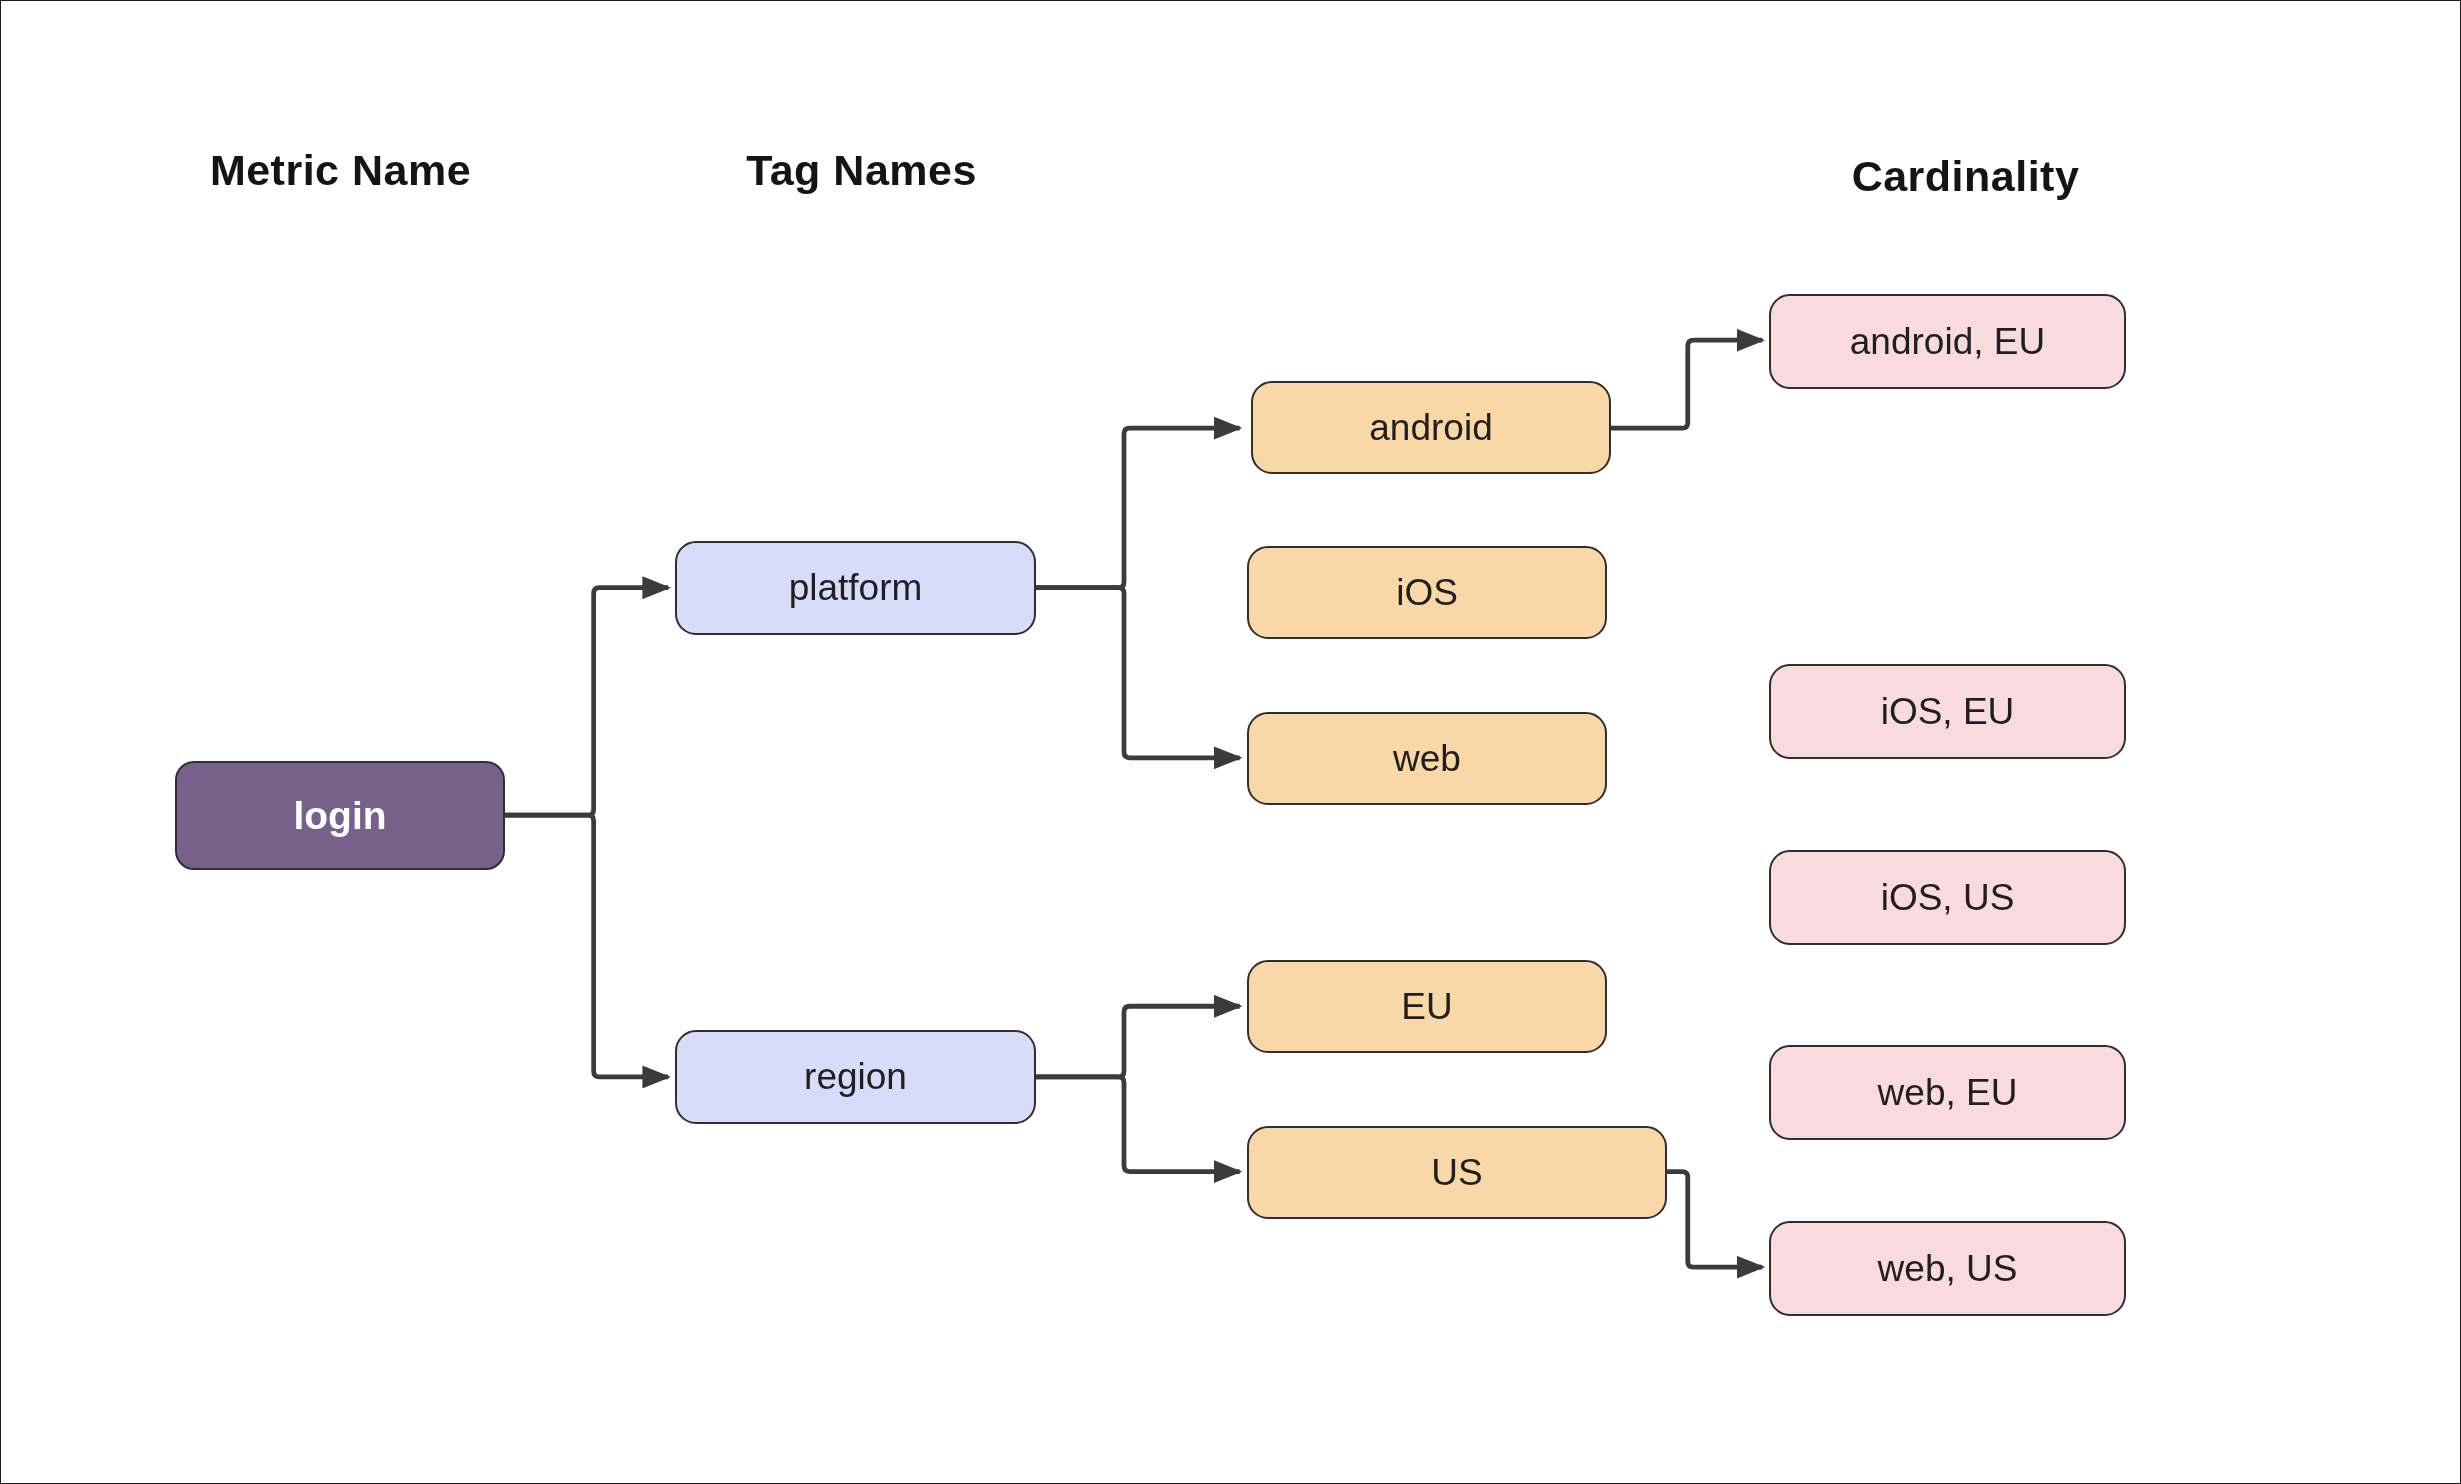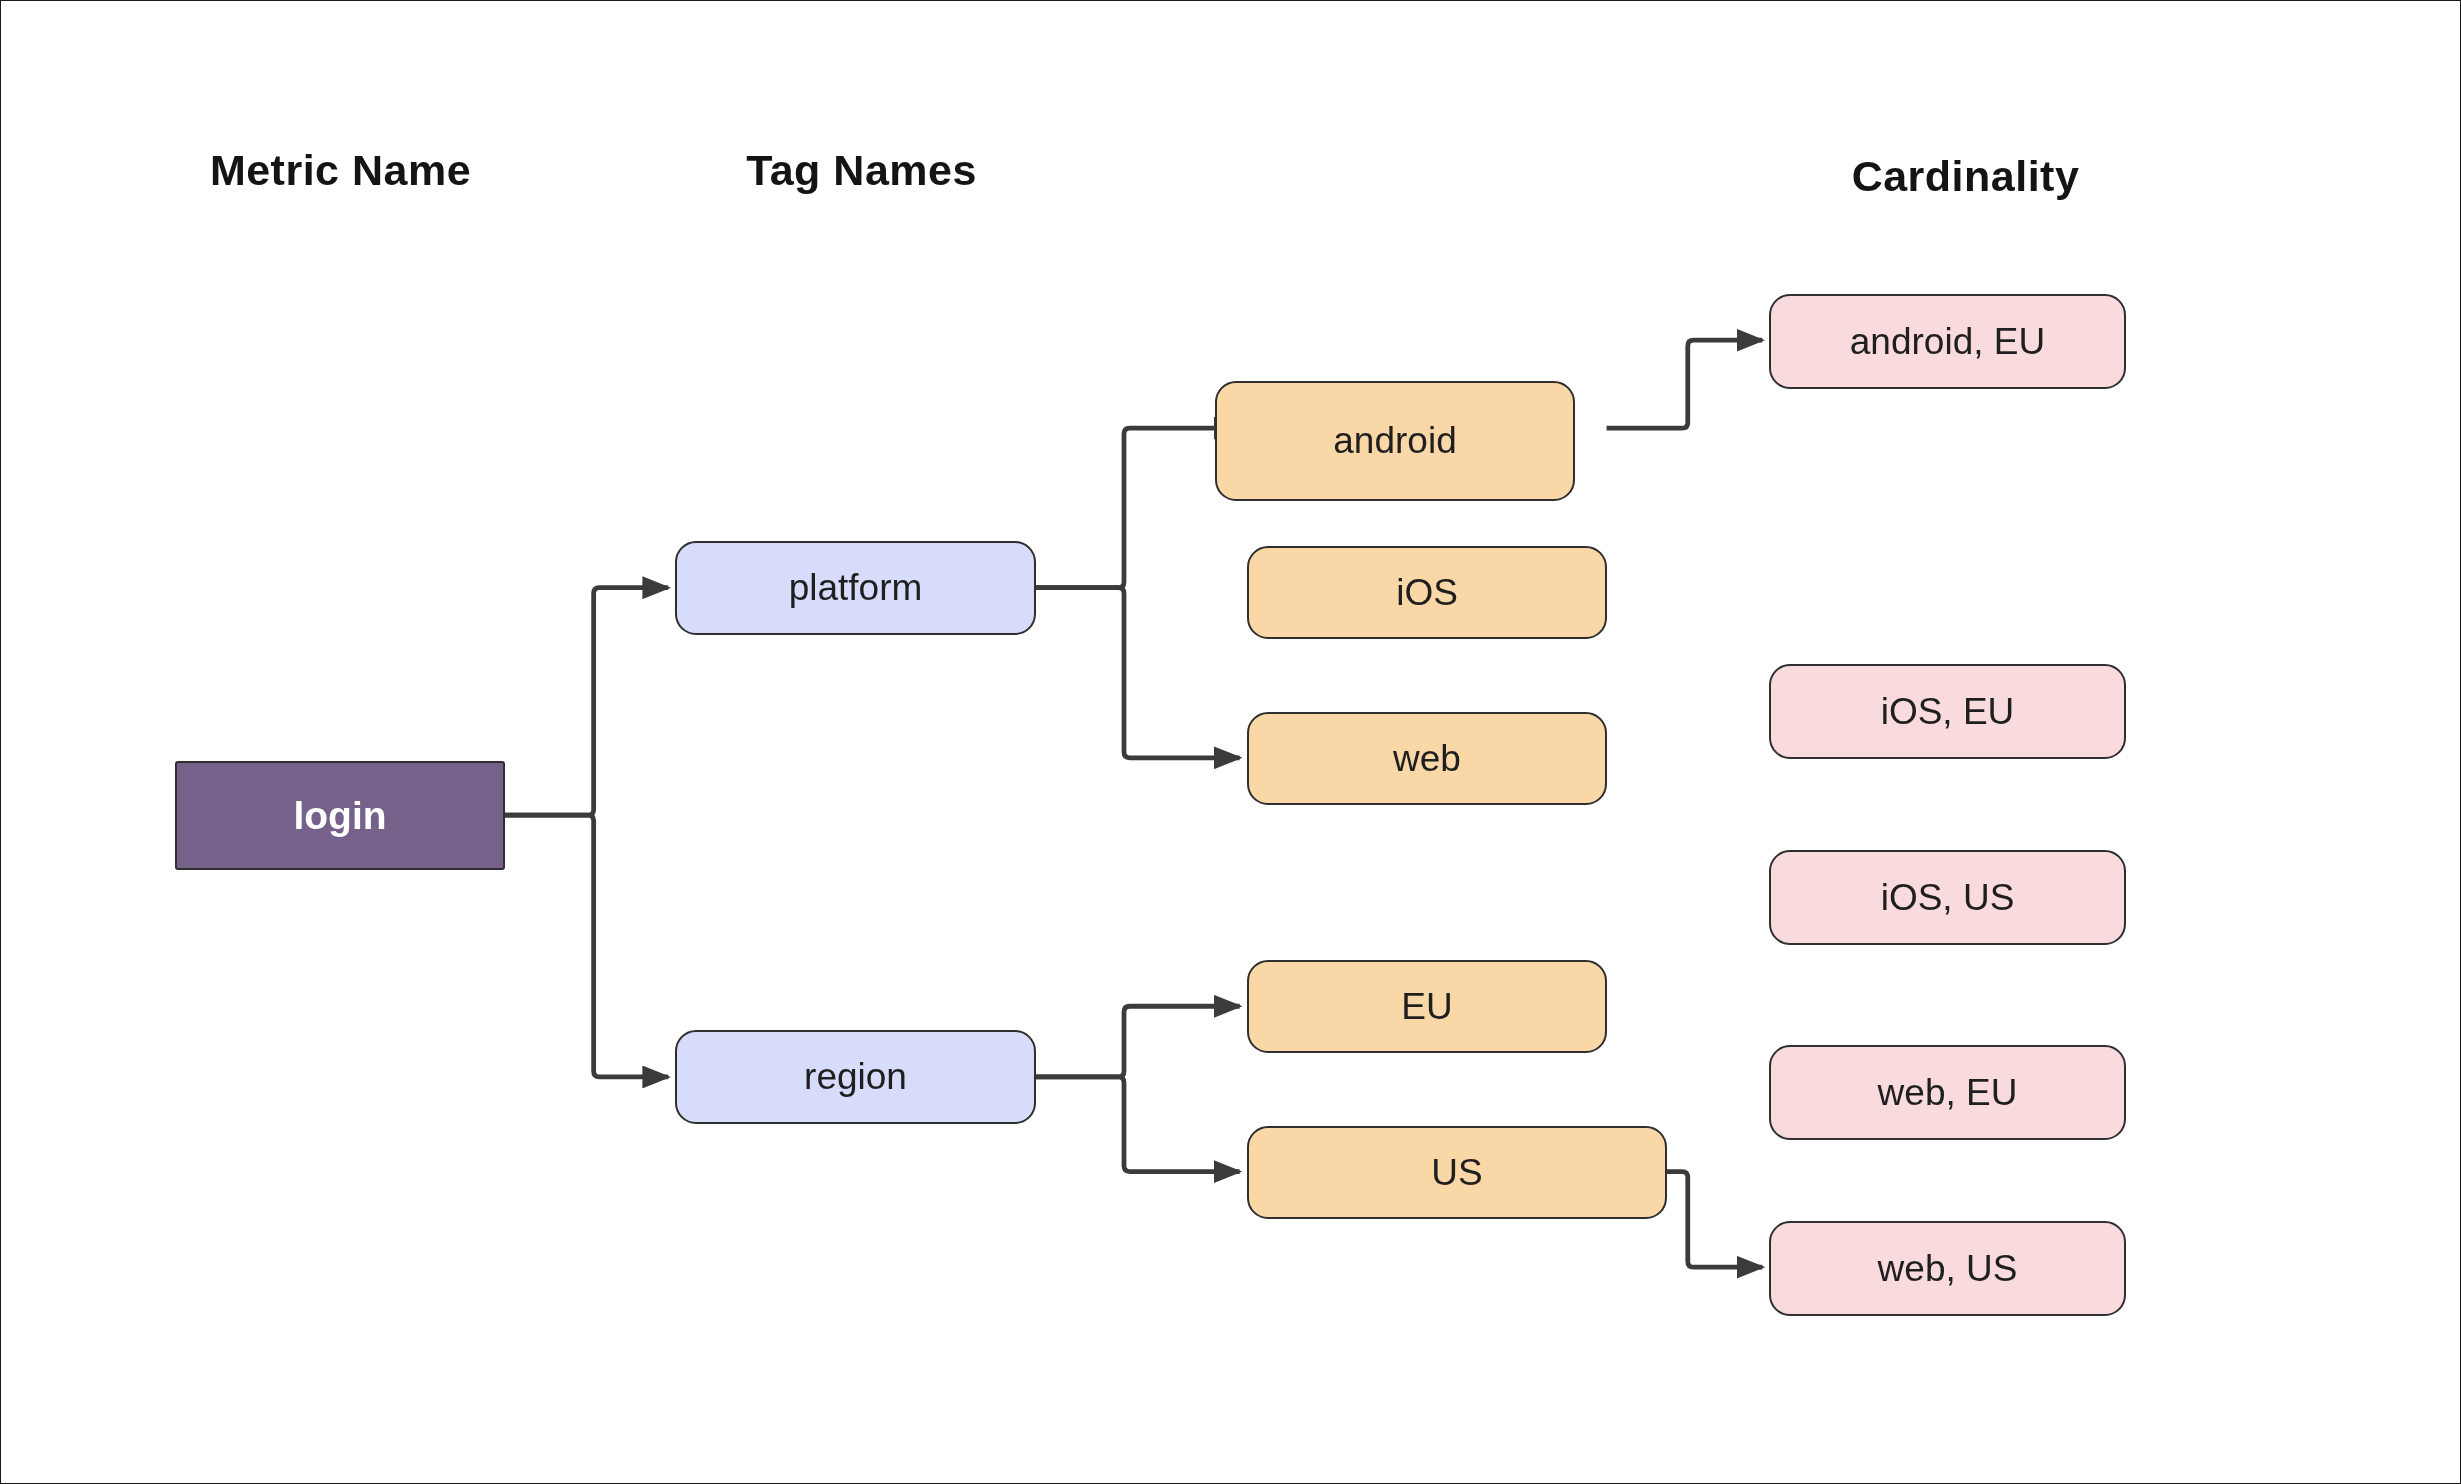--- a/index.html
+++ b/index.html
@@ -37,33 +37,33 @@
     justify-content: center;
     font-size: 37px;
     color: var(--c-node-text, #1f1f1f);
     text-align: right;
   }
   .node.metric {
     background: var(--c-metric-fill, #756189);
     color: var(--c-metric-text, #ffffff);
     font-weight: 700;
     font-size: 39px;
-    border-radius: 3px;
+    border-radius: 19px;
   }
   .node.tagname  { background: var(--c-tag-name-fill, #d6dcf9); }
   .node.tagvalue { background: var(--c-tag-value-fill, #fad7a6); }
   .node.card     { background: var(--c-cardinality-fill, #f9dadd); }
 
   
   .n-login    { left: 174px;  top: 760px;  width: 330px; height: 109px; }
   
   .n-platform { left: 674px;  top: 540px;  width: 361px; height: 94px; }
   .n-region   { left: 674px;  top: 1029px; width: 361px; height: 94px; }
   
-  .n-android  { left: 1214px; top: 380px;  width: 360px; height: 120px; }
+  .n-android  { left: 1250px; top: 380px;  width: 360px; height: 93px; }
   .n-ios      { left: 1246px; top: 545px;  width: 360px; height: 93px; }
   .n-web      { left: 1246px; top: 711px;  width: 360px; height: 93px; }
   .n-eu       { left: 1246px; top: 959px; width: 360px; height: 93px; }
   .n-us       { left: 1246px; top: 1125px; width: 420px; height: 93px; }
   
   .n-c1 { left: 1768px; top: 293px;  width: 357px; height: 95px; }
   .n-c2 { left: 1768px; top: 478px;  width: 357px; height: 95px; }
   .n-c3 { left: 1768px; top: 663px;  width: 357px; height: 95px; }
   .n-c4 { left: 1768px; top: 849px;  width: 357px; height: 95px; }
   .n-c5 { left: 1768px; top: 1034px; width: 357px; height: 95px; margin-top: 10px; }

